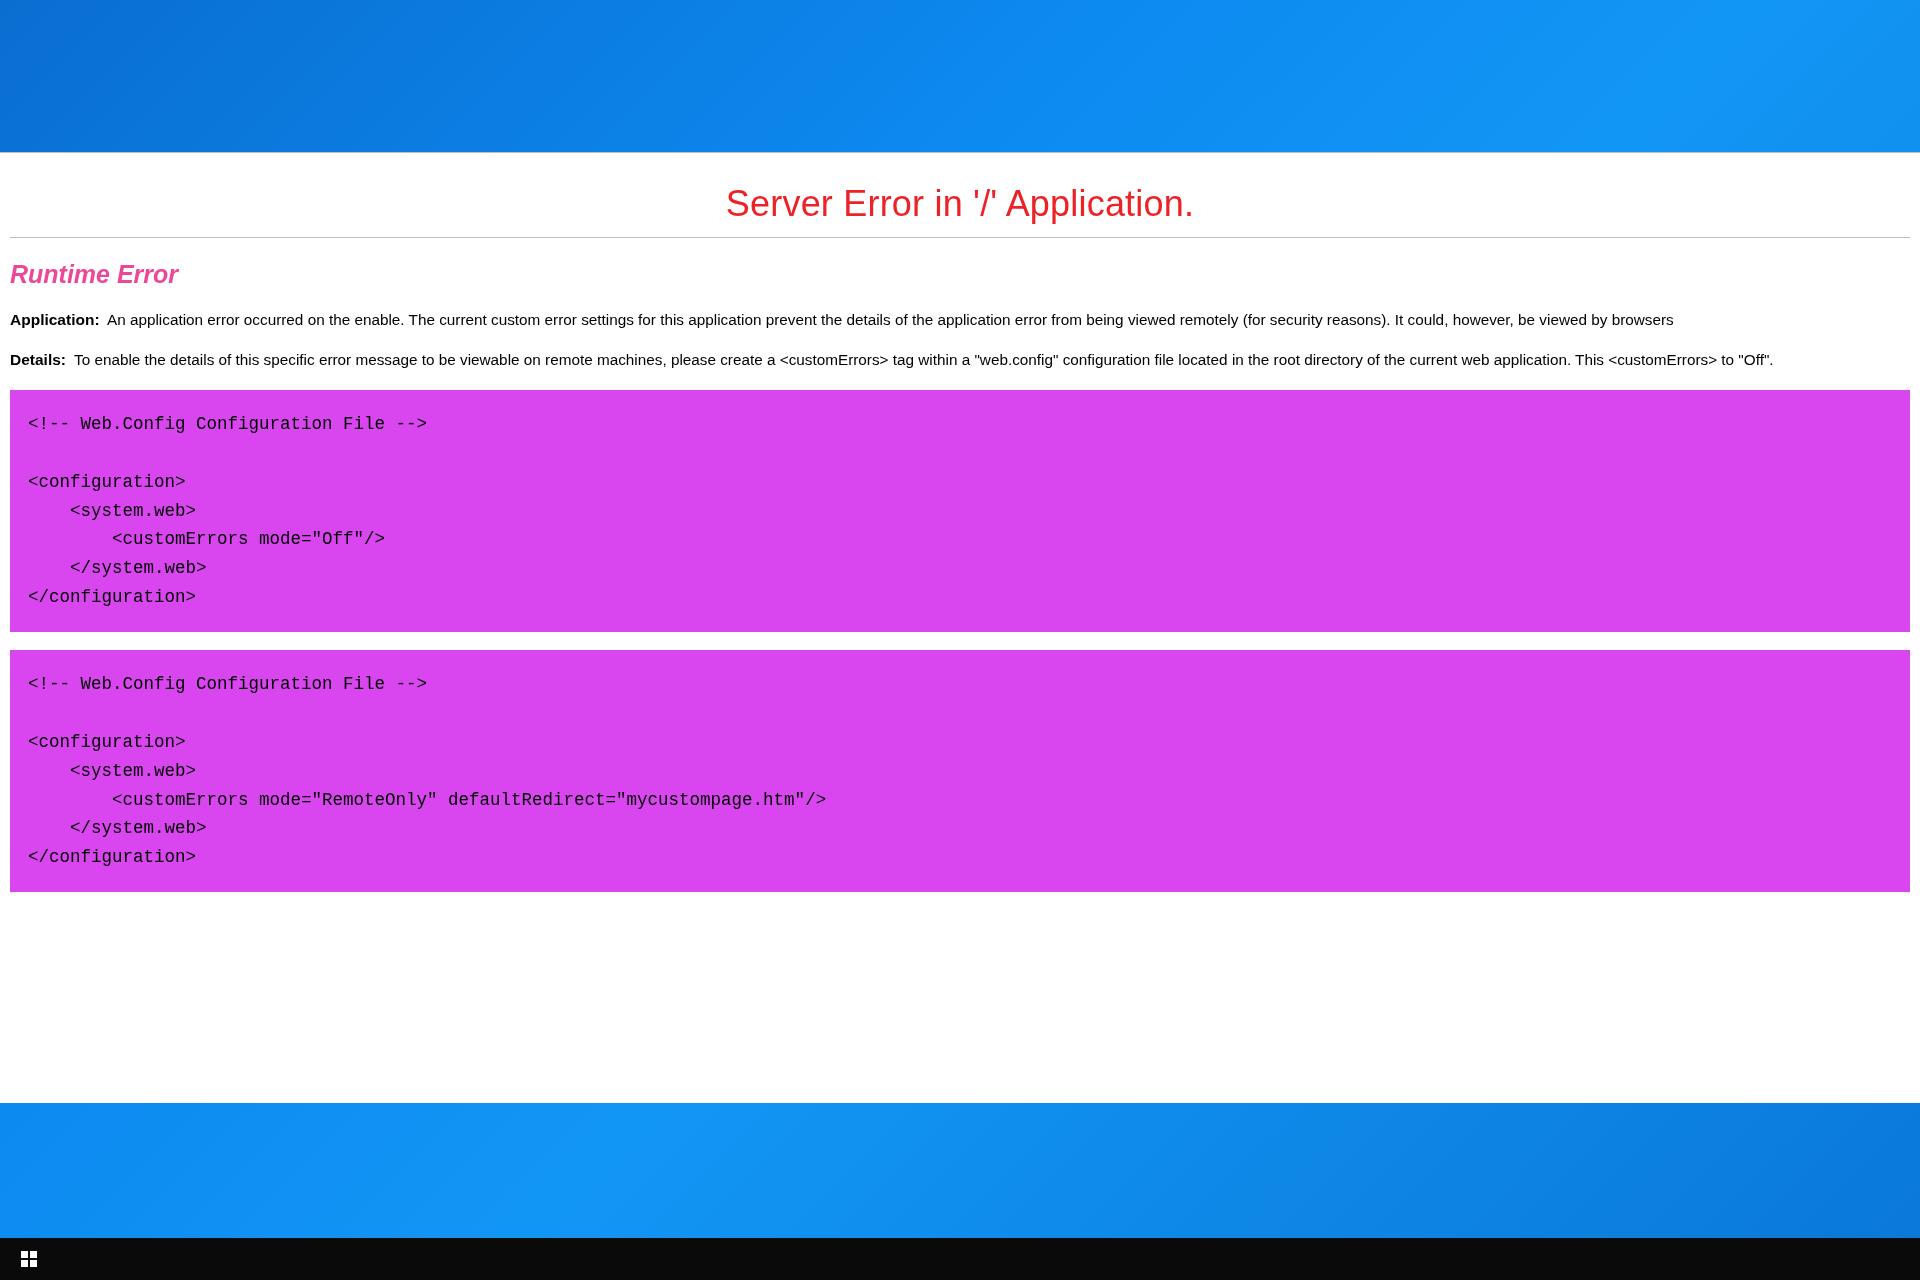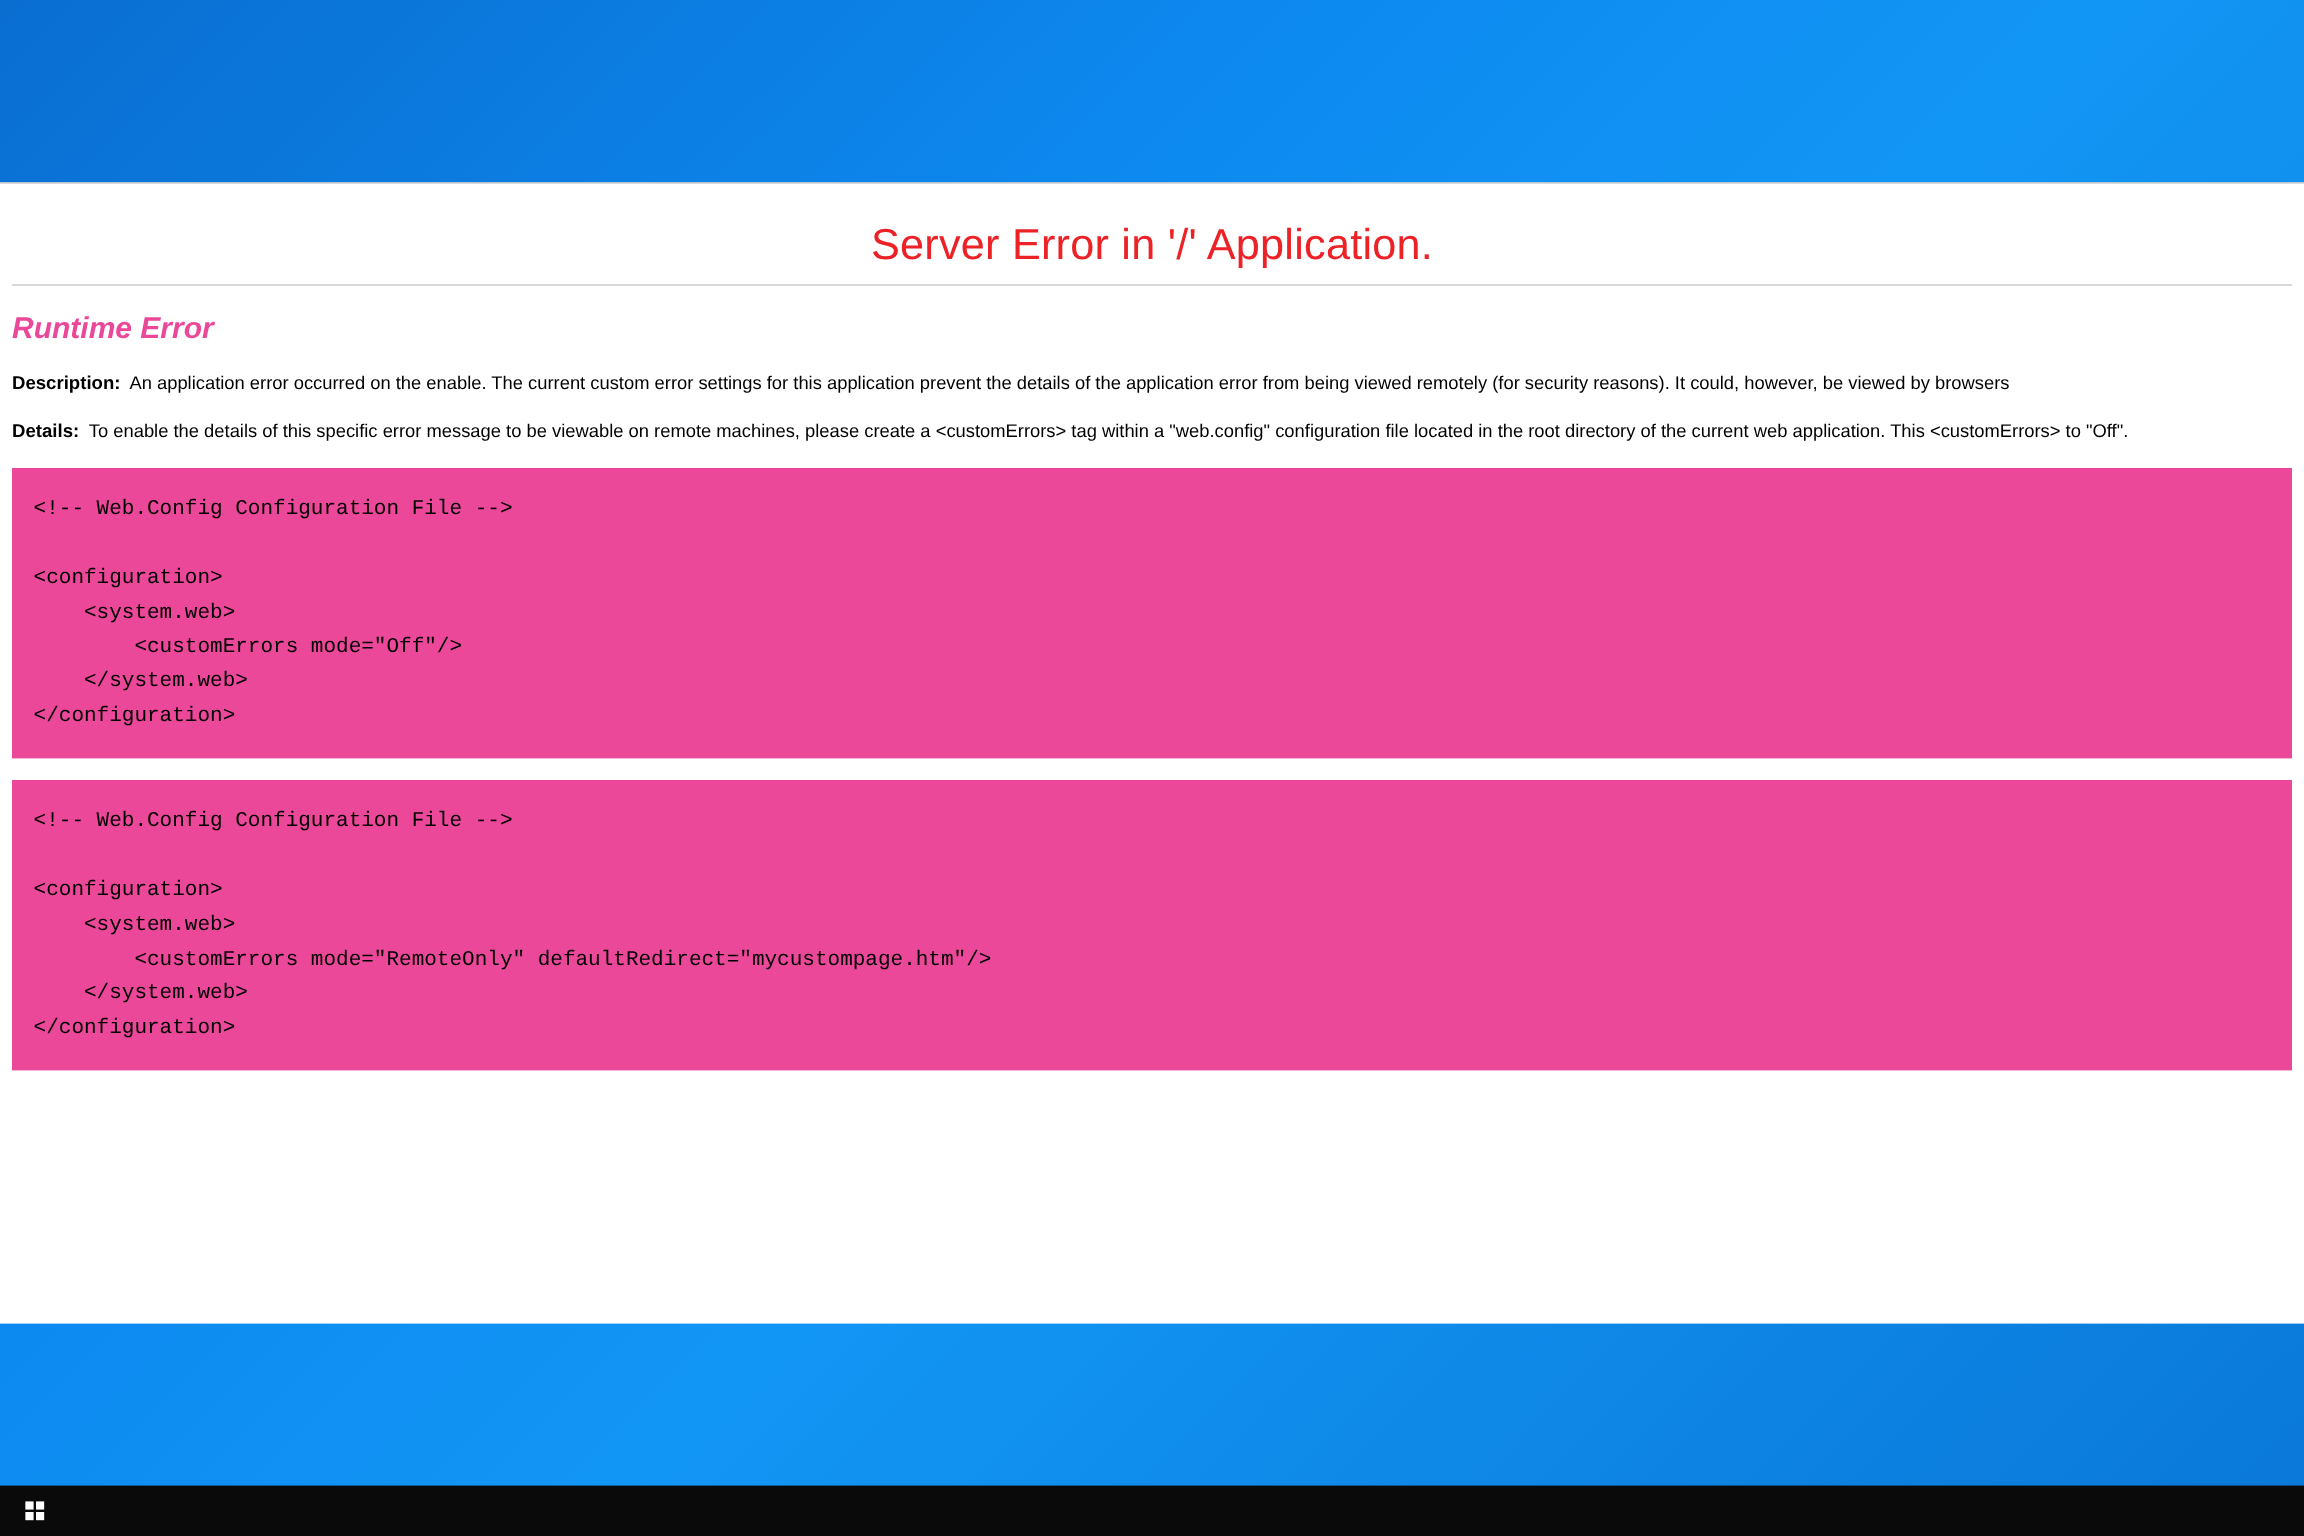--- a/index.html
+++ b/index.html
@@ -61,21 +61,21 @@
     margin: 0 0 18px 0;
     line-height: 1.45;
     white-space: normal;
   }
   .para .label {
     font-weight: 700;
     font-size: 15.5px;
     margin-right: 4px;
   }
   .codebox {
-    background: #ec4899;
+    background: #d946ef;
     padding: 20px 18px;
     margin: 8px 0 18px 0;
   }
   .codebox pre {
     margin: 0;
     font-family: Consolas, "Courier New", monospace;
     font-size: 17.5px;
     line-height: 1.65;
     color: #000;
     white-space: pre;
@@ -108,21 +108,21 @@
 
   <div class="window">
     <div class="content">
 
       <h1 class="title">Server Error in '/' Application.</h1>
       <hr class="sep">
 
       <h2 class="subtitle">Runtime Error</h2>
 
       <p class="para">
-        <span class="label">Description:</span>
+        <span class="label">Application:</span>
         <span>An application error occurred on the enable. The current custom error settings for this application prevent the details of the application error from being viewed remotely (for security reasons). It could, however, be viewed by browsers</span>
       </p>
 
       <p class="para">
         <span class="label">Details:</span>
         <span>To enable the details of this specific error message to be viewable on remote machines, please create a &lt;customErrors&gt; tag within a "web.config" configuration file located in the root directory of the current web application. This &lt;customErrors&gt; to "Off".</span>
       </p>
 
       <div class="codebox">
         <pre>&lt;!-- Web.Config Configuration File --&gt;

